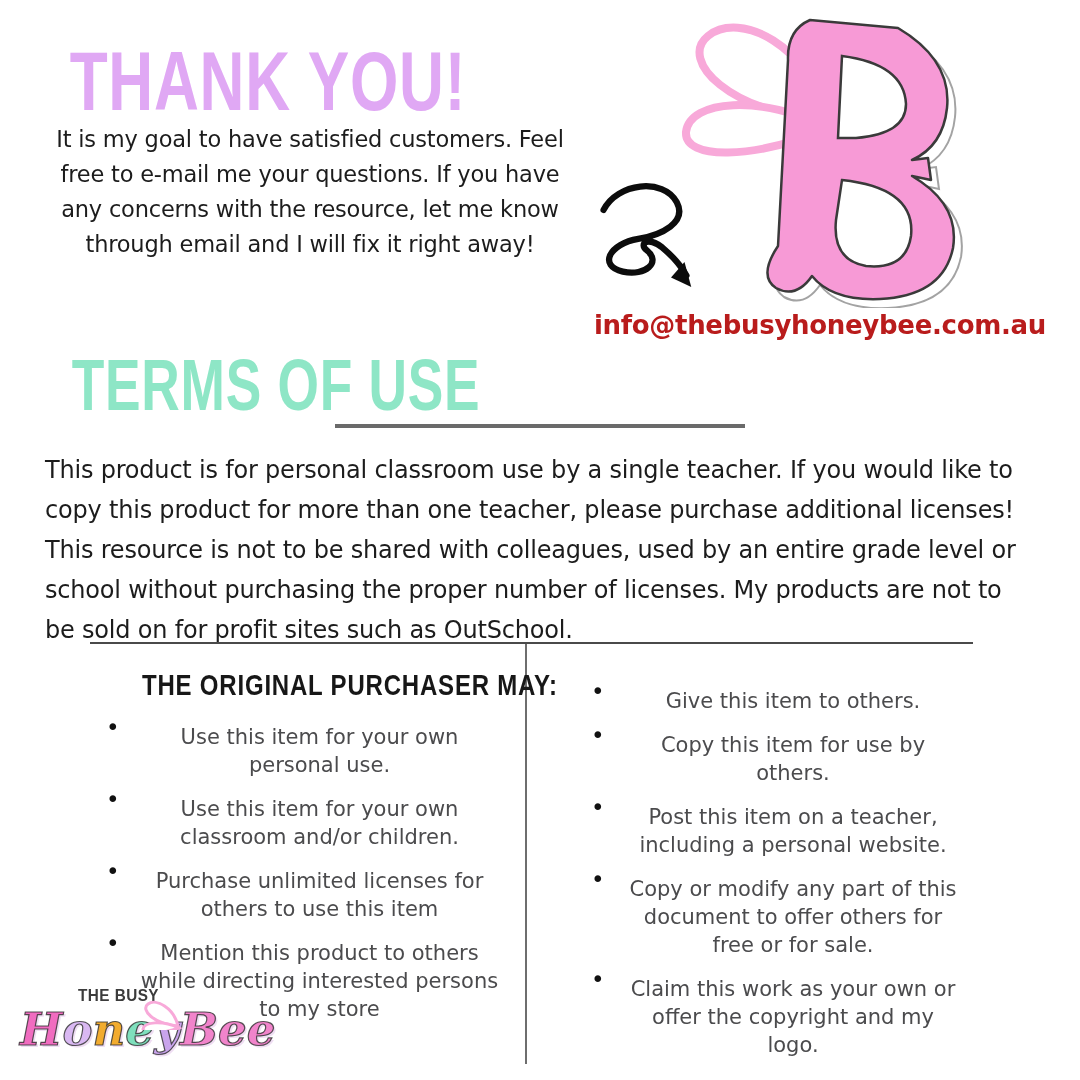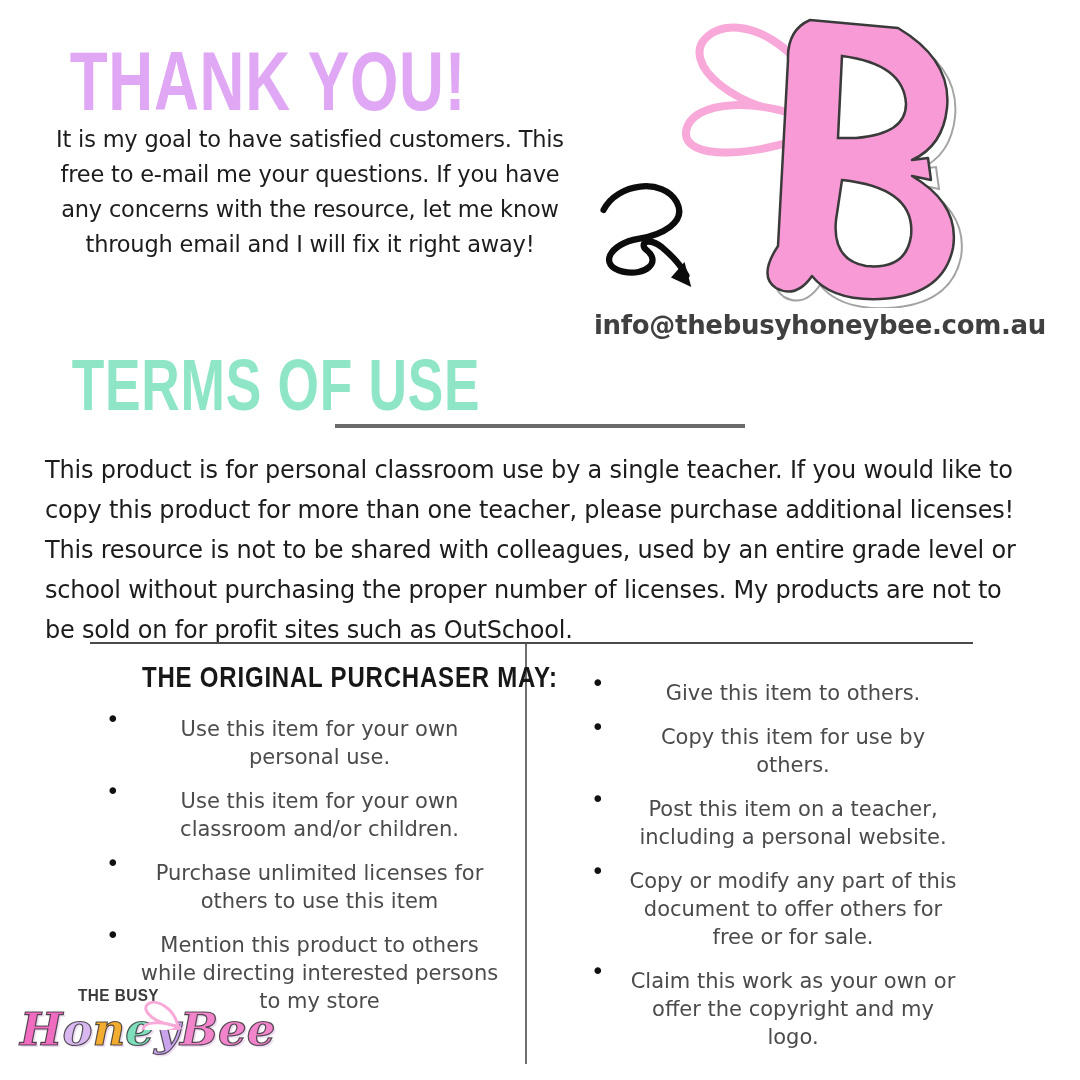--- a/index.html
+++ b/index.html
@@ -34,21 +34,21 @@
 
   
   .doodle-arrow{left:592px;top:176px;width:106px;height:118px;}
 
   
   .bee-logo{left:660px;top:8px;width:340px;height:300px;}
 
   
   .email{
     left:590px;top:310px;width:460px;text-align:center;
-    font-weight:bold;font-size:26px;color:#404040;
+    font-weight:bold;font-size:26px;color:#b91c1c;
     font-family:"DejaVu Sans", sans-serif;letter-spacing:-0.3px;
   }
 
   
   .terms-title{
     left:0;right:0;top:348px;text-align:left;
   }
   .terms-title .display{font-size:72px;line-height:74px;}
   .terms-underline{
     width:410px;height:4px;background:#6a6a6a;margin:2px auto 0 auto;
@@ -60,21 +60,21 @@
     text-align:left;color:#1c1c1c;
     font-size:24px;line-height:40px;letter-spacing:-0.2px;
   }
 
   
   .columns{
     left:90px;top:642px;width:883px;height:420px;
     border-top:2px solid #4a4a4a;
     display:flex;
   }
-  .col{box-sizing:border-box;padding-top:16px;}
+  .col{box-sizing:border-box;padding-top:24px;}
   .col-left{width:437px;border-right:2px solid #6e6e6e;}
   .col-right{flex:1;}
   .col-header{text-align:center;color:#171717;margin-bottom:12px;}
   .col-header .display{font-size:30px;line-height:34px;transform:scaleX(0.8);}
   ul.bullets{
     list-style:none;margin:10px 0 0 0;padding:0;
     color:#4b4b4d;font-size:21px;line-height:28px;
   }
   .col-left ul.bullets{padding-left:16px;padding-right:26px;}
   .col-right ul.bullets{padding-left:64px;padding-right:12px;}
@@ -98,21 +98,21 @@
   }
   .footer-wings{position:absolute;left:116px;top:-10px;width:46px;height:34px;}
 </style>
 </head>
 <body>
 
 <div class="abs thank-you">
   <span class="display" style="color: rgb(224, 168, 244);">THANK YOU!</span>
 </div>
 
-<div class="abs intro">It is my goal to have satisfied customers. This free to e-mail me your questions. If you have any concerns with the resource, let me know through email and I will fix it right away!</div>
+<div class="abs intro">It is my goal to have satisfied customers. Feel free to e-mail me your questions. If you have any concerns with the resource, let me know through email and I will fix it right away!</div>
 
 <svg class="abs doodle-arrow" viewBox="0 0 110 120">
   <path d="M12,34 C26,6 74,0 88,26 C99,47 72,60 48,64 C18,69 6,92 32,98 C56,103 72,88 57,76 C48,69 58,61 73,73 C86,84 93,93 98,102" fill="none" stroke="#0c0c0c" stroke-width="6.5" stroke-linecap="round"></path>
   <path d="M103,114 L82,104 L96,88 Z" fill="#0c0c0c"></path>
 </svg>
 
 <svg class="abs bee-logo" viewBox="0 0 340 300">
   <g>
     <path d="M168,112 C150,38 80,2 48,28 C18,52 70,106 168,112 Z" fill="#ffffff" stroke="#f8a9d9" stroke-width="8" stroke-linejoin="round"></path>
     <path d="M170,120 C100,86 30,92 26,124 C24,152 92,152 170,120 Z" fill="#ffffff" stroke="#f8a9d9" stroke-width="8" stroke-linejoin="round"></path>

